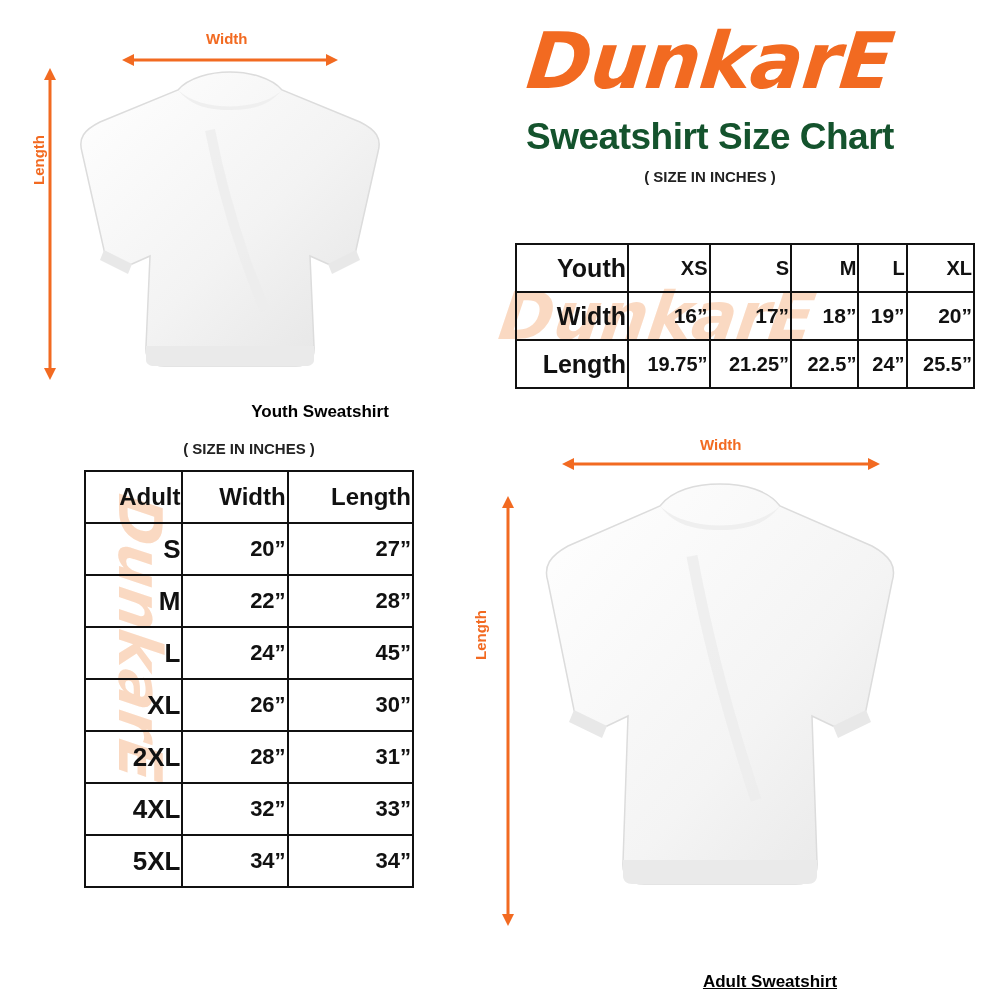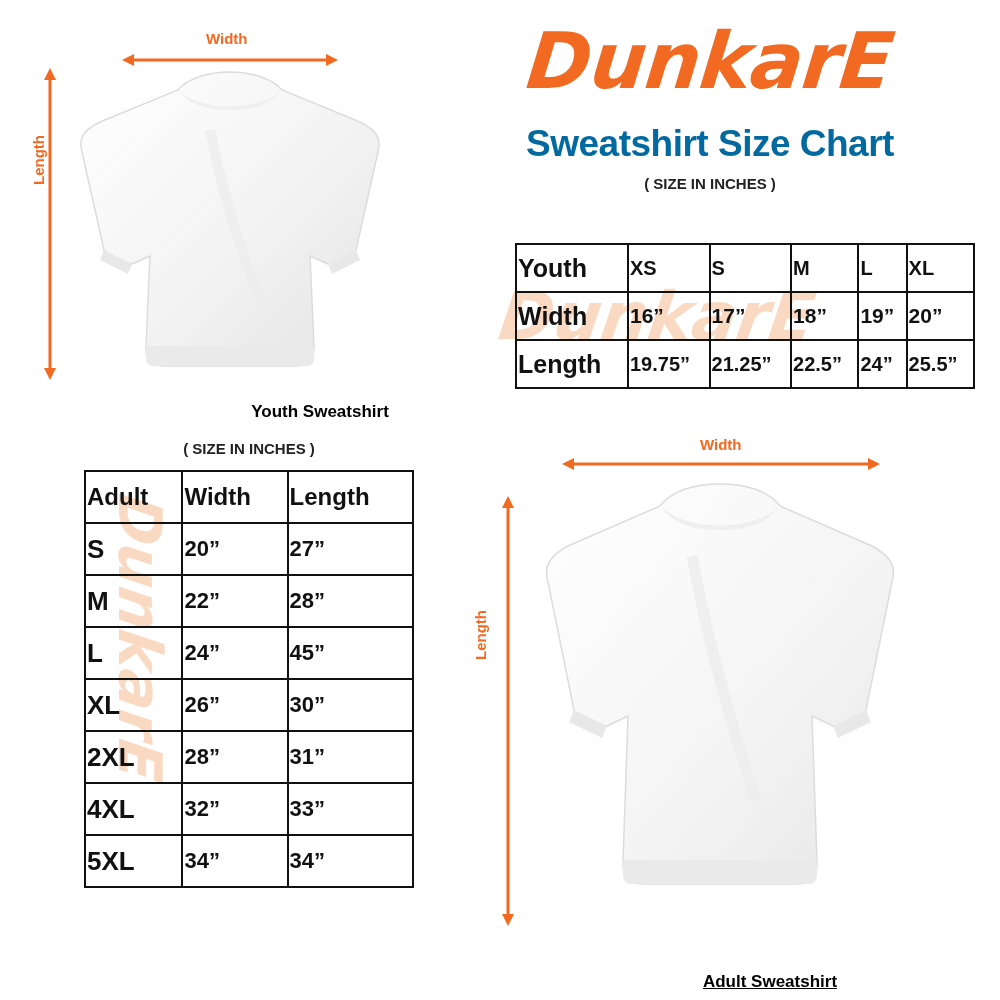--- a/index.html
+++ b/index.html
@@ -22,24 +22,24 @@
     font-family:"DejaVu Sans", sans-serif;
     font-weight:bold;
     font-style:italic;
     font-size:78px;
     line-height:1;
     color:#f26a21;
     letter-spacing:-1px;
     transform:skewX(-6deg);
   }
   .brand-sub {
-    margin-top:23px;
+    margin-top:16px;
     font-size:37px;
     font-weight:bold;
-    color:#0369a1;
+    color:#14532d;
     letter-spacing:-0.5px;
   }
   .size-note {
     margin-top:10px;
     font-size:15px;
     font-weight:bold;
     color:#222;
     text-align:center;
   }
 
@@ -54,21 +54,21 @@
     user-select:none;
     z-index:0;
   }
   .wm-top { left:500px; top:278px; font-size:66px; transform:skewX(-8deg); }
   .wm-left { left:175px; top:500px; font-size:60px; transform:rotate(90deg) skewX(-8deg); transform-origin:left top; }
 
   
   table { border-collapse:collapse; background:transparent; position:relative; z-index:2; }
   table.grid th, table.grid td {
     border:2px solid #111;
-    text-align:left;
+    text-align:right;
     font-weight:bold;
     color:#111;
     background:transparent;
   }
 
   
   .youth-table {
     position:absolute; left:515px; top:243px; width:460px;
   }
   .youth-table th, .youth-table td { height:48px; font-size:20px; }

